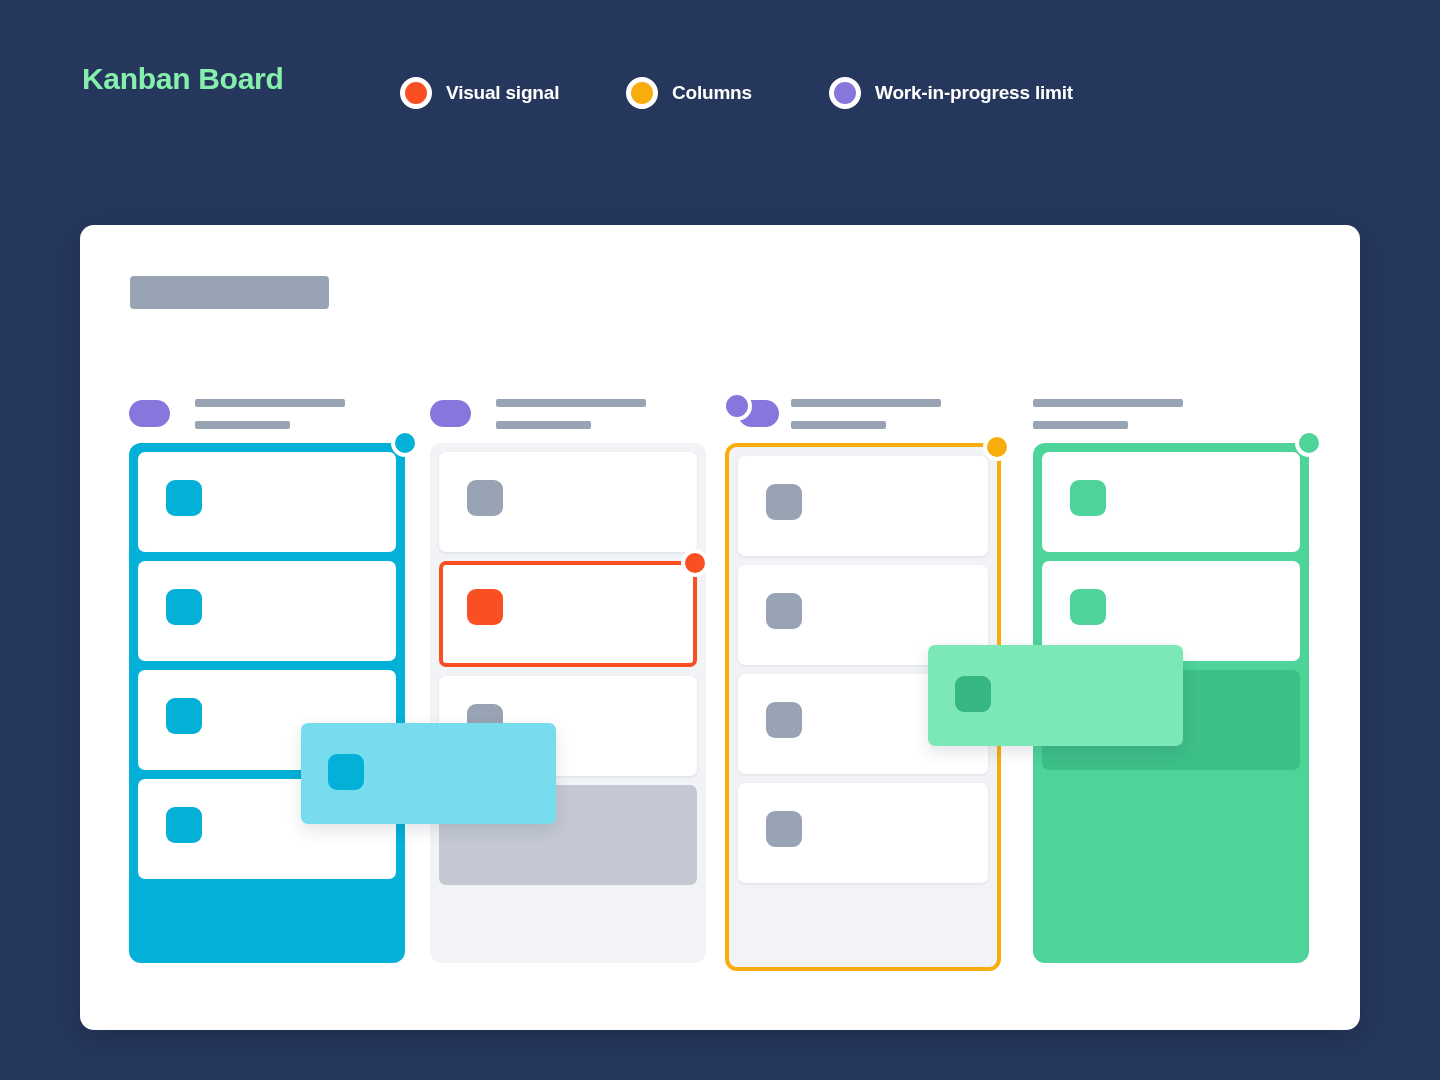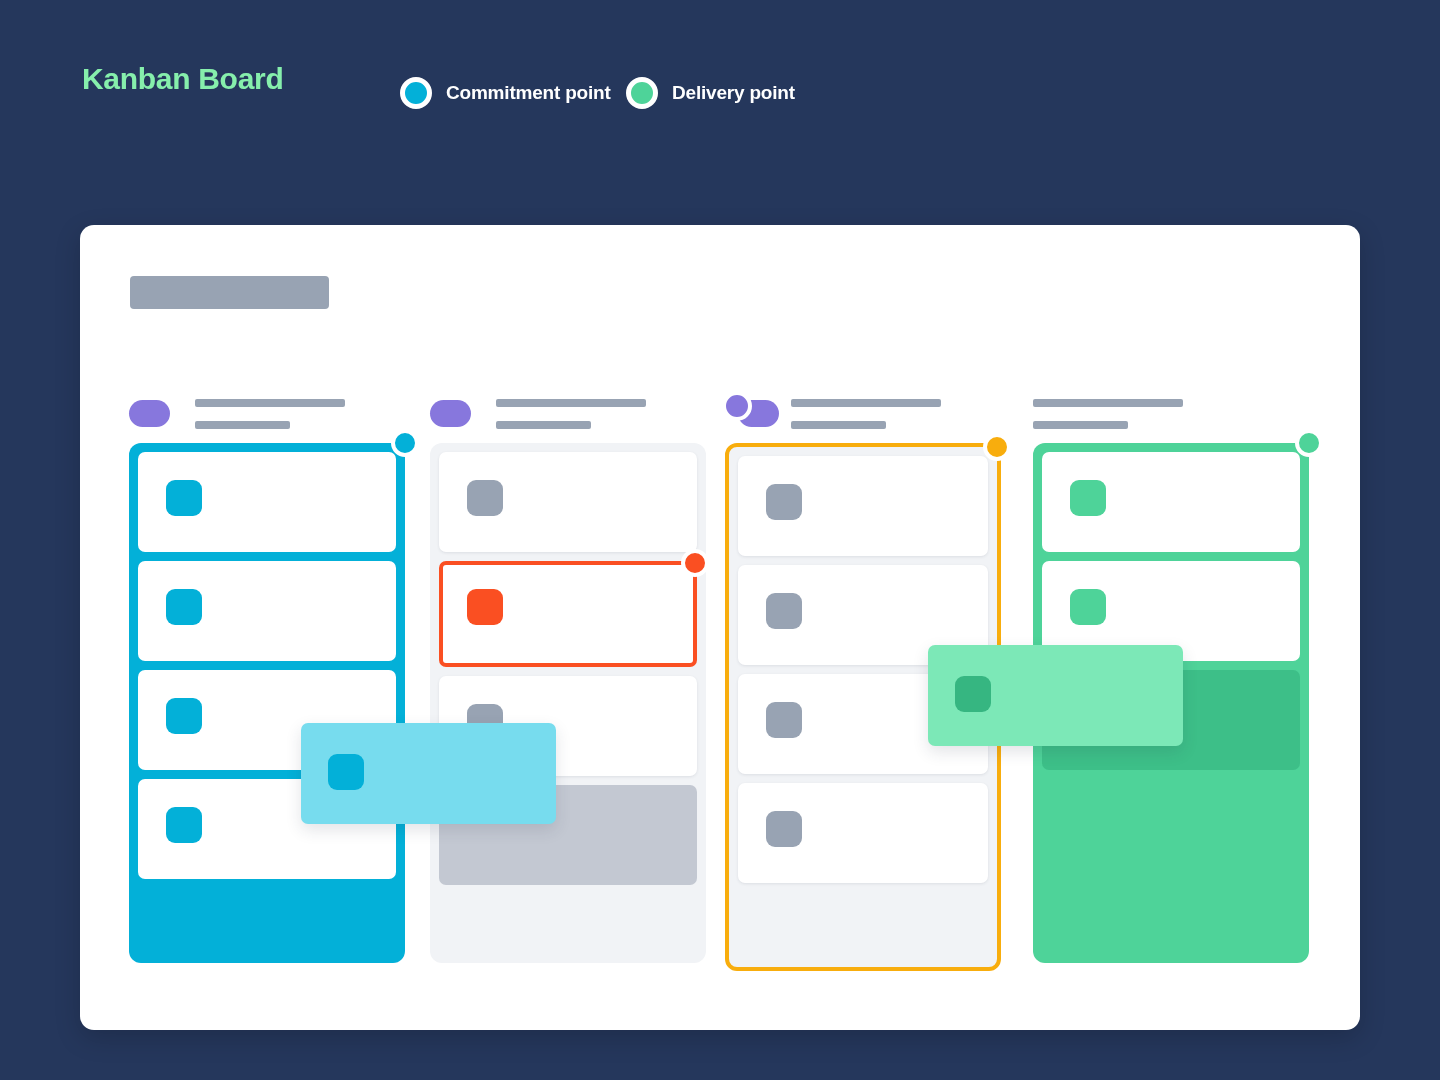--- a/index.html
+++ b/index.html
@@ -235,31 +235,35 @@
 </style>
 </head>
 <body>
 
 <div id="stage">
 
   <div id="app-title">Kanban Board</div>
 
   <div id="legend">
 
-
     <div class="legend-row">
       <div class="legend-item" style="width:226px">
-        <span class="legend-dot" style="background:#03b0d8"></span>
-        <span class="legend-label">Commitment point</span>
+        <span class="legend-dot" style="background:#fa4f22"></span>
+        <span class="legend-label">Visual signal</span>
+      </div>
+      <div class="legend-item" style="width:203px">
+        <span class="legend-dot" style="background:#f8ad0d"></span>
+        <span class="legend-label">Columns</span>
       </div>
       <div class="legend-item">
-        <span class="legend-dot" style="background:#4ed399"></span>
-        <span class="legend-label">Delivery point</span>
-      </div>
-    </div>
+        <span class="legend-dot" style="background:#8777dd"></span>
+        <span class="legend-label">Work-in-progress limit</span>
+      </div>
+    </div>
+
 
   </div>
 
   <div id="board-panel">
 
     <div id="board-title-placeholder"></div>
 
     <div class="column col-0">
       <div class="col-header">
         <span class="avatar-pill"></span>

